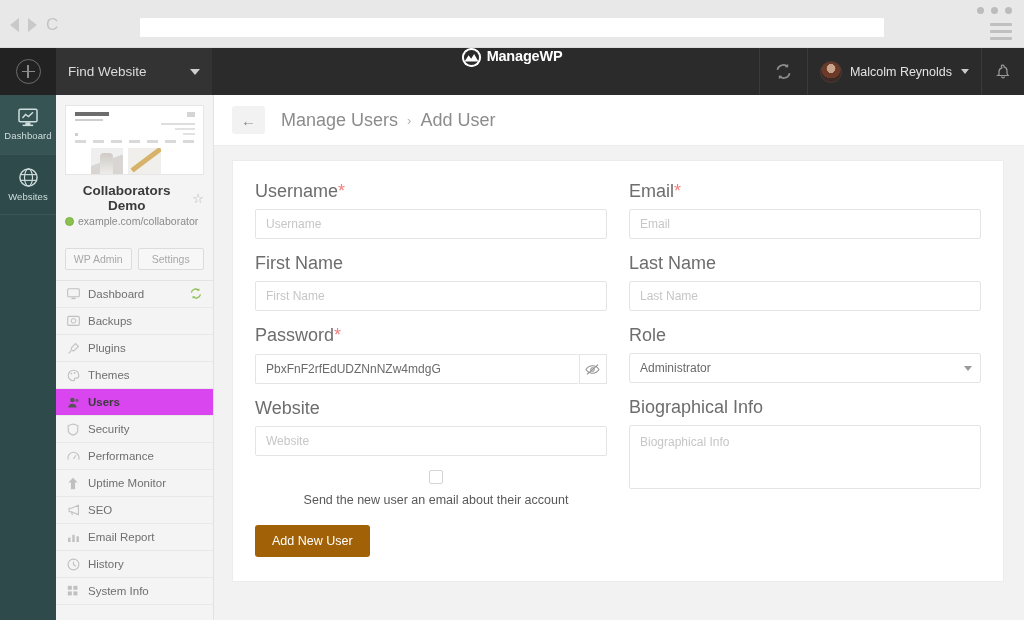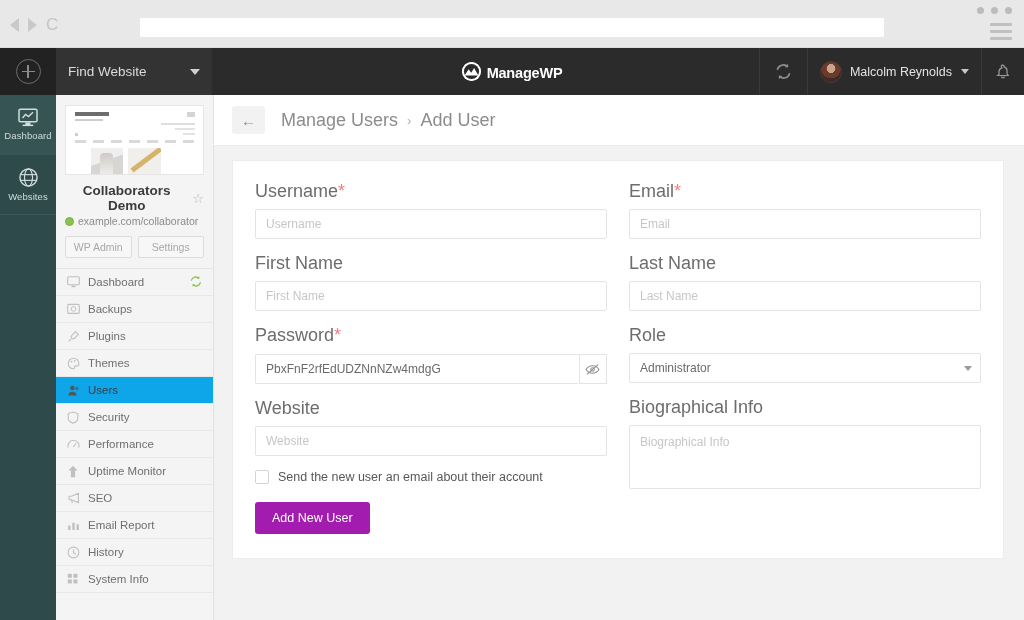--- a/index.html
+++ b/index.html
@@ -55,21 +55,21 @@
   }
   .find-website .fw-label { color:#dcdcdc; font-size:13.5px; }
   .fw-caret {
     margin-left:auto; width:0;height:0;
     border-left:5px solid transparent; border-right:5px solid transparent;
     border-top:6px solid #cfcfcf;
   }
 
   .brand {
     position:absolute; left:0; right:0; top:0; height:33px;
-    display:flex; align-items:flex-end; justify-content:center; gap:6px;
+    display:flex; align-items:flex-start; justify-content:center; gap:6px;
     pointer-events:none;
   }
   .brand-mark {
     width:19px;height:19px;border-radius:50%;background:#fff;
     display:flex;align-items:center;justify-content:center;overflow:hidden;
   }
   .brand-text { color:#fff; font-size:14.5px; font-weight:bold; letter-spacing:-0.2px; }
 
   .top-right { position:absolute; right:0; top:0; height:47px; display:flex; align-items:stretch; }
   .tr-cell { display:flex; align-items:center; justify-content:center; padding:0 14px;
@@ -119,40 +119,40 @@
                    background:linear-gradient(160deg,#efefef 0 45%,#d8d5d2 46% 100%); }
   .thumb .t-img1:after { content:""; position:absolute; left:9px; top:5px; width:13px;height:22px;
                    background:linear-gradient(180deg,#cfcac5,#efeeec); border-radius:4px 4px 0 0;}
   .thumb .t-img2 { position:absolute; left:62px; top:42px; width:33px;height:28px; background:#f1efec; overflow:hidden;}
   .thumb .t-img2:after { content:""; position:absolute; left:4px; top:20px; width:36px;height:5px;
                    background:#d7b36a; transform:rotate(-37deg); transform-origin:left center;}
 
   .site-name-row { display:flex; align-items:center; gap:5px; margin:8px 0 2px 1px; }
   .site-name { font-size:13.5px; color:#3b3b3b; font-weight:bold; }
   .star { color:#b6b6b6; font-size:13px; }
-  .site-url-row { display:flex; align-items:center; gap:4px; margin-bottom:9px; }
+  .site-url-row { display:flex; align-items:center; gap:4px; margin-bottom:21px; }
   .globe-dot {
     width:9px;height:9px;border-radius:50%;
     background:#8cc152; border:1px solid #7bb03f; flex:none;
   }
   .site-url { font-size:10.5px; color:#8a8a8a; }
   .site-btns { display:flex; gap:6px; padding-bottom:10px; }
   .site-btn {
     flex:1; height:22px; border:1px solid #dcdcdc; background:#f7f7f7;
     color:#a8a8a8; font-size:10.5px; display:flex; align-items:center; justify-content:center;
     border-radius:2px;
   }
 
   .menu { border-top:1px solid #e4e4e4; }
   .menu-item {
     height:27px; display:flex; align-items:center; gap:8px; padding:0 10px;
     border-bottom:1px solid #e8e8e8; color:#6f6f6f; font-size:11.5px;
     background:#f4f4f4;
   }
-  .menu-item.active { background:#0ea5e9; color:#3b3b3b; }
+  .menu-item.active { background:#d946ef; color:#3b3b3b;font-weight:bold; }
   .menu-icon { width:14px; height:14px; display:flex; align-items:center; justify-content:center;
                color:#c0c0c0; flex:none; }
   .menu-item.active .menu-icon { color:#555; }
   .menu-refresh { margin-left:auto; }
 
   
   .main { position:absolute; left:214px; top:95px; right:0; bottom:0; background:#f2f2f2; }
   .page-head {
     height:51px; background:#ffffff; display:flex; align-items:center;
     padding-left:18px; gap:16px; border-bottom:1px solid #ececec;
@@ -186,25 +186,25 @@
     display:flex; align-items:center; justify-content:center; color:#8f8f8f;
   }
   .select-wrap { position:relative; }
   select.input { appearance:none; -webkit-appearance:none; padding-right:24px; }
   .sel-caret {
     position:absolute; right:9px; top:13px; width:0;height:0;
     border-left:4px solid transparent;border-right:4px solid transparent;border-top:5px solid #9a9a9a;
     pointer-events:none;
   }
   textarea.input { height:64px; padding:8px 10px; resize:none; line-height:1.4; }
-  .check-row { display:flex; align-items:center; gap:9px; margin:14px 0 18px 0; }
+  .check-row { display:flex; align-items:center; gap:9px; margin:14px 0 18px 10px;flex-direction:column; }
   .checkbox { width:14px;height:14px;border:1px solid #d4d4d4; border-radius:2px; background:#fff; flex:none;}
   .check-label { font-size:12.5px; color:#585858; }
   .primary-btn {
-    background:#a21caf; color:#fff; border:none; border-radius:3px;
+    background:#a16207; color:#fff; border:none; border-radius:3px;
     height:32px; padding:0 17px; font-size:12.5px; cursor:pointer;
     font-family:"Liberation Sans", sans-serif;
   }
 </style>
 </head>
 <body>
 
 <div id="app">
 
   <div class="browser-chrome">

